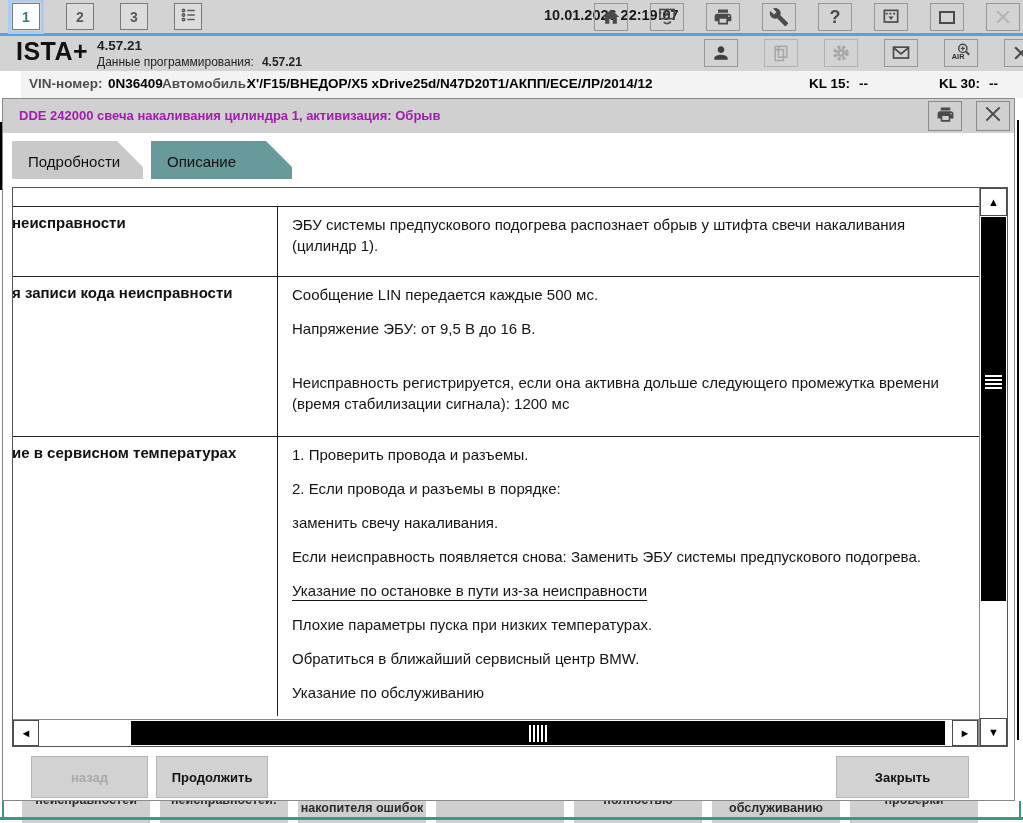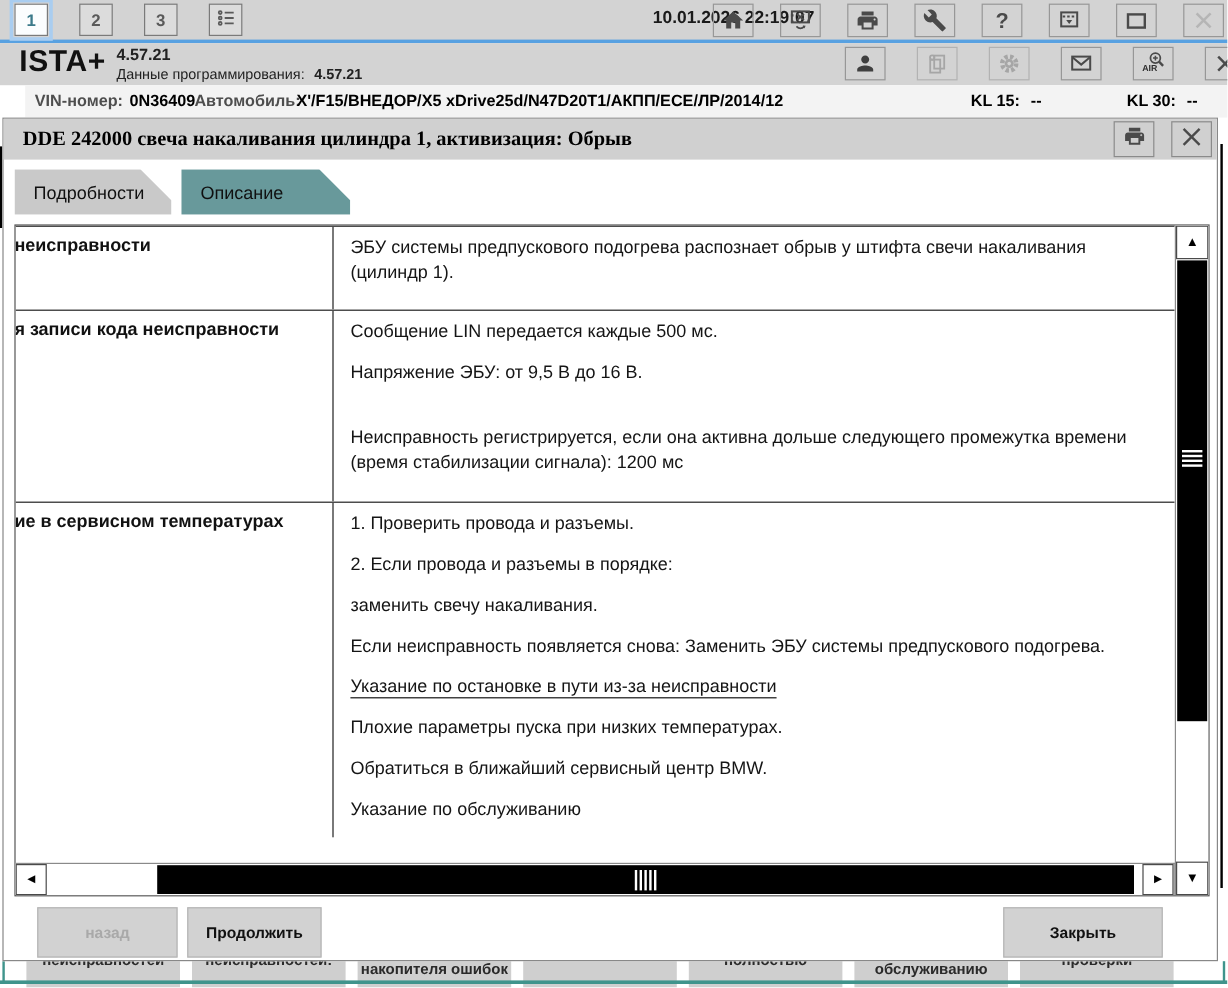--- a/index.html
+++ b/index.html
@@ -60,21 +60,21 @@
   
   .dialog {
     position:absolute; left:2px; top:98px; width:1013px; height:703px;
     background:#fff; border:1px solid #888;
   }
   .dlg-title {
     position:absolute; left:0; top:0; width:100%; height:34px; background:#d0d0d0;
   }
   .dlg-title-text {
     position:absolute; left:16px; top:0; line-height:34px;
-    font-size:17px; font-weight:bold; color:#000000; white-space:nowrap;font-family:Liberation Serif, serif;
+    font-size:13px; font-weight:bold; color:#a21caf; white-space:nowrap;
   }
   .dlg-tbtn {
     position:absolute; top:2px; width:34px; height:30px; border:1px solid #8a8a8a;
     background:#d0d0d0; display:flex; align-items:center; justify-content:center;
   }
   .dlg-print { right:52px; }
   .dlg-close { right:4px; }
   .dlg-tabs { position:absolute; left:9px; top:42px; display:flex; gap:8px; }
   .tab {
     height:38px; display:flex; align-items:center; padding:2px 16px 0 16px;
@@ -82,21 +82,21 @@
     clip-path:polygon(0 0, calc(100% - 26px) 0, 100% 26px, 100% 100%, 0 100%);
   }
   .tab.active { background:#68999b; min-width:141px; }
   .tab.inactive { background:#c9c9c9; min-width:131px; }
   
   .dlg-panel {
     position:absolute; left:9px; top:88px; width:996px; height:560px;
     border:1px solid #555; background:#fff; overflow:hidden;
   }
   .content-clip { position:absolute; left:0; top:0; right:28px; bottom:27px; overflow:hidden; }
-  .tbl { }
+  .tbl { margin-top:18px; }
   .trow { display:flex; border-top:1px solid #222; overflow:hidden; }
   .tlabel {
     width:265px; flex:none; border-right:1px solid #222;
     font-weight:bold; font-size:15px; color:#111;
     padding:7px 6px 0 2px;
   }
   .tlabel div { margin-left:-3px; white-space:nowrap; }
   .tcontent { flex:1; padding:7px 8px 0 14px; }
   .tcontent p { margin:0 0 13px 0; line-height:21px; font-size:15px; color:#151515; max-width:690px; }
   .tcontent p.gap { margin-top:33px; }

